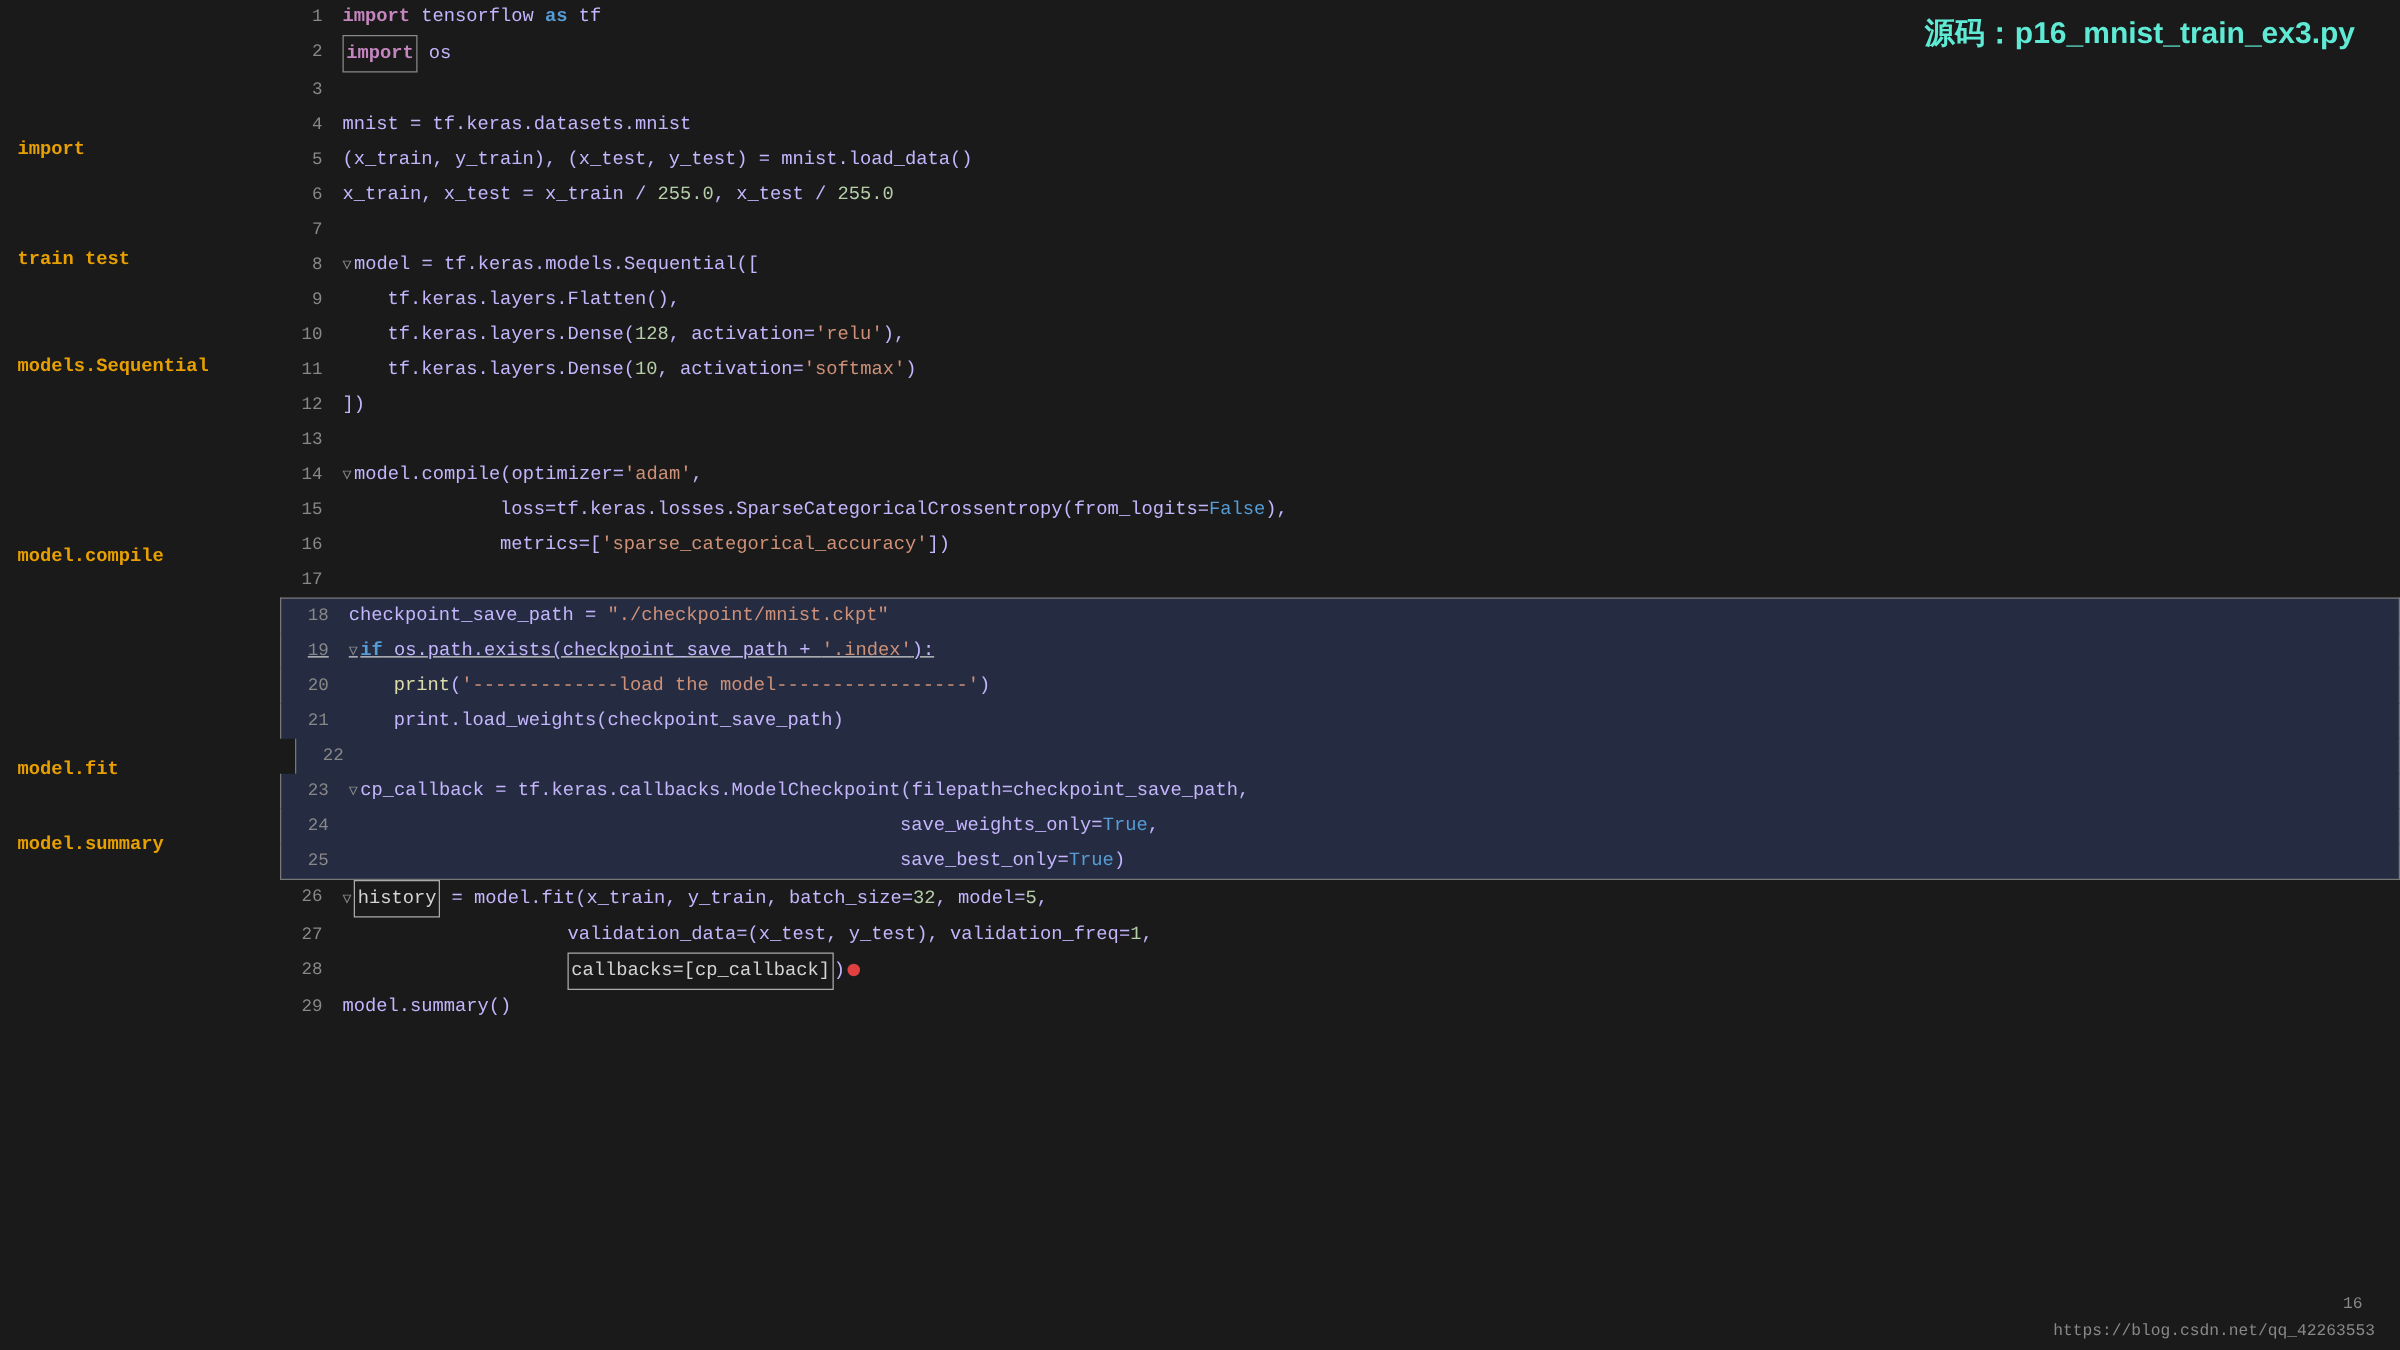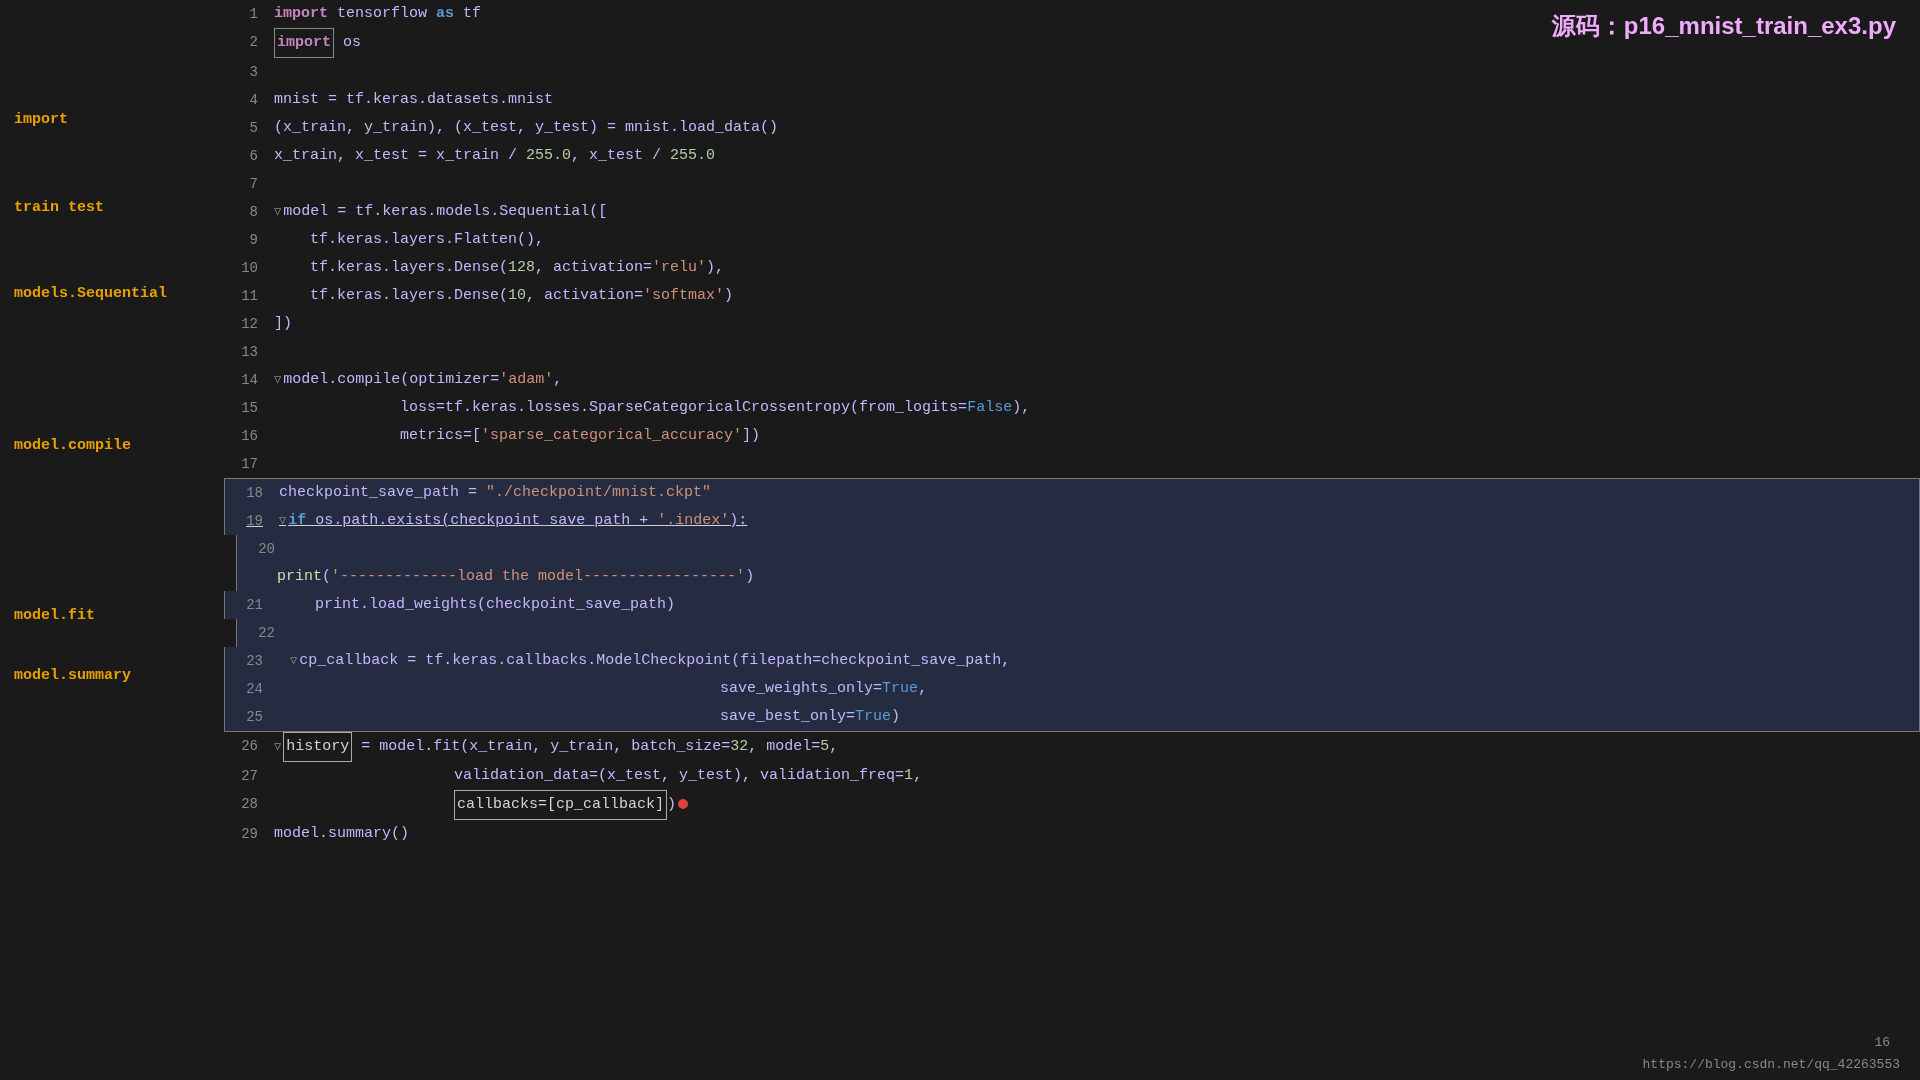--- a/index.html
+++ b/index.html
@@ -85,22 +85,22 @@
     .import-box {
       display: inline-block;
       border: 1.5px solid #888;
       padding: 0 2px;
     }
 
     
     #watermark {
       position: absolute;
       top: 10px;
-      right: 24px;
-      color: #f0abfc;
+      right: 36px;
+      color: #5eead4;
       font-size: 24px;
       font-weight: bold;
       font-family: 'Microsoft YaHei', 'SimHei', sans-serif;
       z-index: 10;
     }
 
     
     #bottom-url {
       position: absolute;
       bottom: 8px;
@@ -267,36 +267,36 @@
     <div class="code-line selected-line" style="border: 1.5px solid #777; border-bottom: none; margin-left: 4px;">
       <div class="line-number">18</div>
       <div class="line-content"><span class="plain">checkpoint_save_path = </span><span class="str">"./checkpoint/mnist.ckpt"</span></div>
     </div>
 
     <div class="code-line selected-line" style="border-left: 1.5px solid #777; border-right: 1.5px solid #777; margin-left: 4px; text-decoration: underline;">
       <div class="line-number">19</div>
       <div class="line-content"><span class="folding-icon">▽</span><span class="kw">if</span><span class="plain"> os.path.exists(checkpoint_save_path + </span><span class="str">'.index'</span><span class="plain">):</span></div>
     </div>
 
-    <div class="code-line selected-line" style="border-left: 1.5px solid #777; border-right: 1.5px solid #777; margin-left: 16px; flex-direction: column;">
+    <div class="code-line selected-line" style="border-left: 1.5px solid #777; border-right: 1.5px solid #777; margin-left: 4px;">
       <div class="line-number">20</div>
       <div class="line-content"><span class="plain">    </span><span class="fn">print</span><span class="plain">(</span><span class="str">'-------------load the model-----------------'</span><span class="plain">)</span></div>
     </div>
 
     <div class="code-line selected-line" style="border-left: 1.5px solid #777; border-right: 1.5px solid #777; margin-left: 4px;">
       <div class="line-number">21</div>
       <div class="line-content"><span class="plain">    print.load_weights(checkpoint_save_path)</span></div>
     </div>
 
     <div class="code-line selected-line" style="border-left: 1.5px solid #777; border-right: 1.5px solid #777; margin-left: 16px;">
       <div class="line-number">22</div>
       <div class="line-content"></div>
     </div>
 
-    <div class="code-line selected-line" style="border-left: 1.5px solid #777; border-right: 1.5px solid #777; margin-left: 4px; gap: 11px;">
+    <div class="code-line selected-line" style="border-left: 1.5px solid #777; border-right: 1.5px solid #777; margin-left: 4px;">
       <div class="line-number">23</div>
       <div class="line-content"><span class="folding-icon">▽</span><span class="plain">cp_callback = tf.keras.callbacks.ModelCheckpoint(filepath=checkpoint_save_path,</span></div>
     </div>
 
     <div class="code-line selected-line" style="border-left: 1.5px solid #777; border-right: 1.5px solid #777; margin-left: 4px;">
       <div class="line-number">24</div>
       <div class="line-content"><span class="plain">                                                 save_weights_only=</span><span class="true-color">True</span><span class="plain">,</span></div>
     </div>
 
     <div class="code-line selected-line" style="border: 1.5px solid #777; border-top: none; margin-left: 4px; align-items: flex-end;">

